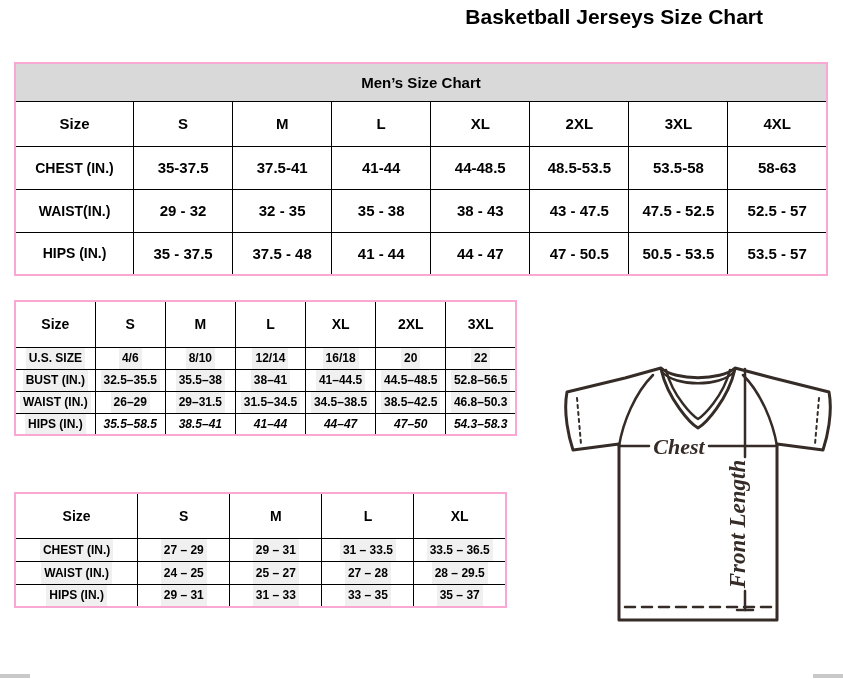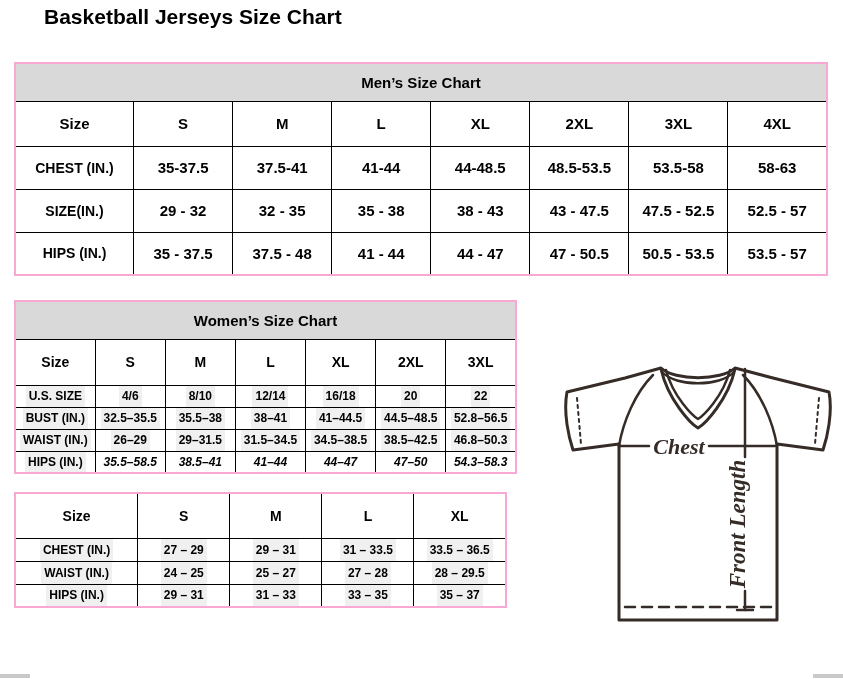--- a/index.html
+++ b/index.html
@@ -1,22 +1,22 @@
 <!DOCTYPE html>
 <html><head>
 <meta charset="utf-8">
 <style>
   html,body{margin:0;padding:0;}
   body{
     width:843px;height:679px;position:relative;background:#ffffff;
     font-family:"Liberation Sans", sans-serif;overflow:hidden;
   }
   .page-title{
-    position:absolute;top:5px;left:0;width:763px;text-align:left;
-    font-size:21px;font-weight:bold;color:#000;padding-left:44px;
+    position:absolute;top:5px;left:0;width:763px;text-align:right;
+    font-size:21px;font-weight:bold;color:#000;
   }
   table.size-table{
     border-collapse:collapse;table-layout:fixed;
     border:2px solid #f9a8d4;position:absolute;background:#fff;
   }
   table.size-table td{
     border:1px solid #000;text-align:center;vertical-align:middle;
     font-weight:bold;color:#000;padding:0;overflow:hidden;white-space:nowrap;
   }
   td.tbl-title{background:#d9d9d9;font-size:16px;}
@@ -84,21 +84,21 @@
     <td style="font-size:14px">CHEST (IN.)</td>
     <td>35-37.5</td>
     <td>37.5-41</td>
     <td>41-44</td>
     <td>44-48.5</td>
     <td>48.5-53.5</td>
     <td>53.5-58</td>
     <td>58-63</td>
   </tr>
   <tr class="data-row">
-    <td style="font-size:14px">SIZE(IN.)</td>
+    <td style="font-size:14px">WAIST(IN.)</td>
     <td>29 - 32</td>
     <td>32 - 35</td>
     <td>35 - 38</td>
     <td>38 - 43</td>
     <td>43 - 47.5</td>
     <td>47.5 - 52.5</td>
     <td>52.5 - 57</td>
   </tr>
   <tr class="data-row">
     <td style="font-size:14px">HIPS (IN.)</td>
@@ -117,23 +117,20 @@
   <colgroup>
     <col style="width:16%">
       <col style="width:14%">
       <col style="width:14%">
       <col style="width:14%">
     <col style="width:14%">
       <col style="width:14%">
       <col style="width:14%">
   </colgroup>
   <tbody>
-      <tr class="title-row">
-    <td class="tbl-title" colspan="7">Women’s Size Chart</td>
-  </tr>
   <tr class="size-row">
     <td>Size</td>
     <td>S</td>
     <td>M</td>
     <td>L</td>
     <td>XL</td>
     <td>2XL</td>
     <td>3XL</td>
   </tr>
   <tr class="data-row">

